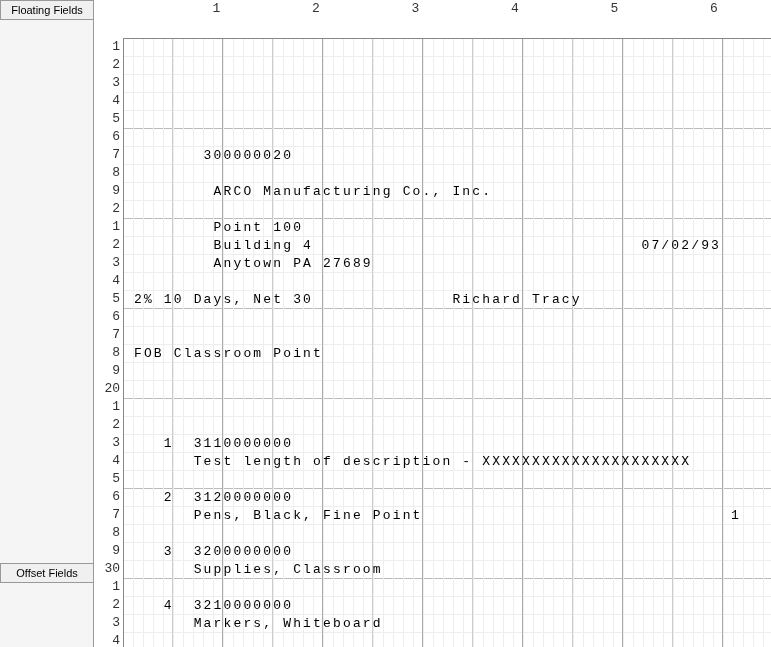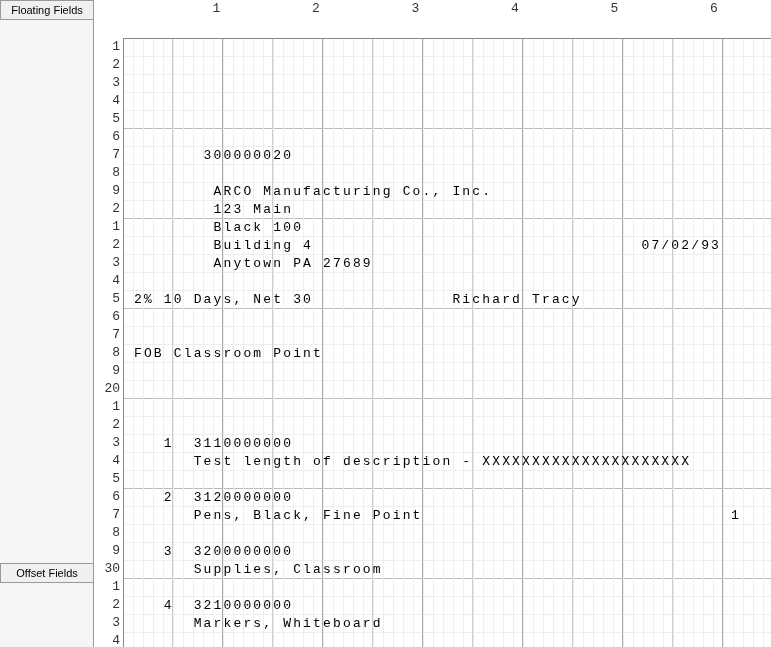--- a/index.html
+++ b/index.html
@@ -163,22 +163,21 @@
       <div class="row">30</div>
       <div class="row">1</div>
       <div class="row">2</div>
       <div class="row">3</div>
       <div class="row">4</div>
     </div>
 
     <div class="canvas">
       <div class="line" style="top:108px">        300000020</div>
       <div class="line" style="top:144px">         ARCO Manufacturing Co., Inc.</div>
-      <div class="line" style="top:162px">         123 Main</div>
-      <div class="line" style="top:180px">         Black 100</div>
+      <div class="line" style="top:180px">         Point 100</div>
       <div class="line" style="top:198px">         Building 4                                 07/02/93</div>
       <div class="line" style="top:216px">         Anytown PA 27689</div>
       <div class="line" style="top:252px"> 2% 10 Days, Net 30              Richard Tracy</div>
       <div class="line" style="top:306px"> FOB Classroom Point</div>
       <div class="line" style="top:396px">    1  3110000000</div>
       <div class="line" style="top:414px">       Test length of description - XXXXXXXXXXXXXXXXXXXXX</div>
       <div class="line" style="top:450px">    2  3120000000</div>
       <div class="line" style="top:468px">       Pens, Black, Fine Point                               1</div>
       <div class="line" style="top:504px">    3  3200000000</div>
       <div class="line" style="top:522px">       Supplies, Classroom</div>

